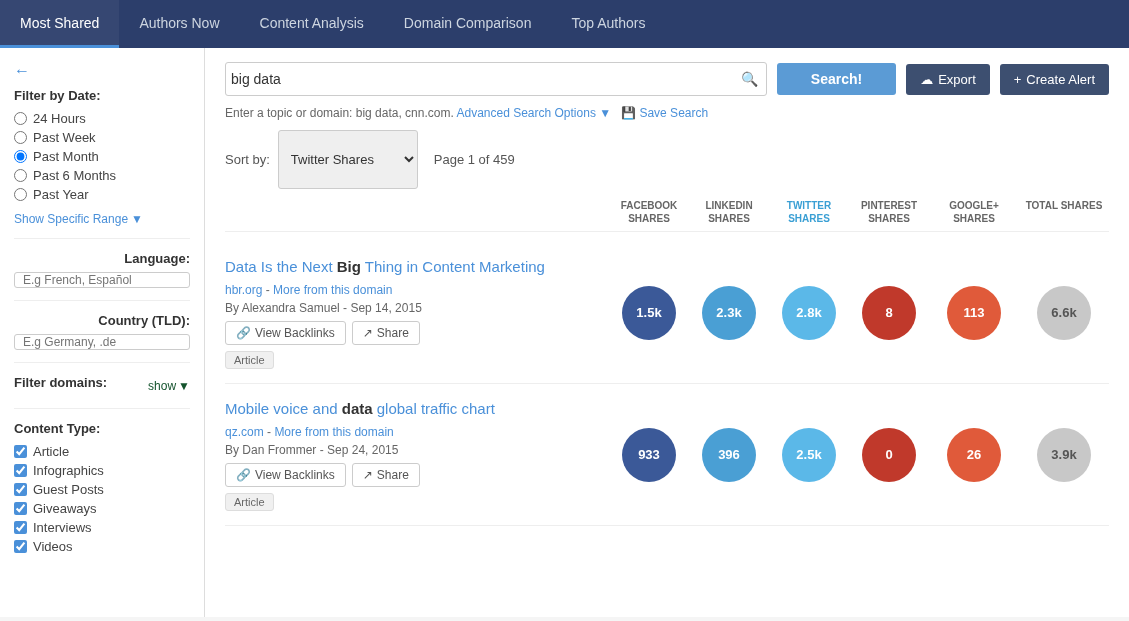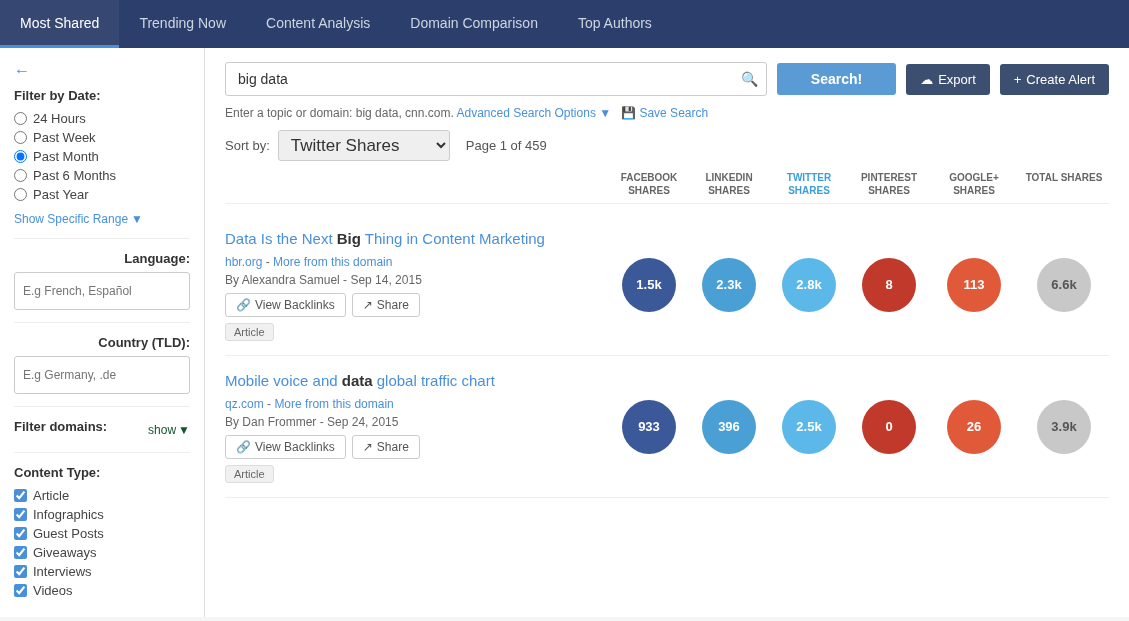--- a/index.html
+++ b/index.html
@@ -65,21 +65,21 @@
       cursor: pointer;
       margin-top: 6px;
       display: inline-flex;
       align-items: center;
       gap: 3px;
     }
     .divider { border: none; border-top: 1px solid #eee; margin: 12px 0; }
     .lang-label, .country-label, .domain-label { font-weight: bold; font-size: 13px; margin-bottom: 6px; color: #333; text-align: right; }
     .filter-input {
       width: 100%;
-      padding: 11px 8px;
+      padding: 0 8px;
       border: 1px solid #ccc;
       border-radius: 3px;
       font-size: 12px;
       color: #be185d;
     }
     .domain-row { display: flex; justify-content: space-between; align-items: center; }
     .show-link { color: #14532d; font-size: 12px; cursor: pointer; display: flex; align-items: center; gap: 2px; }
     .content-type-title { font-weight: bold; font-size: 13px; margin-bottom: 8px; color: #333; }
     .check-row { display: flex; align-items: center; gap: 6px; margin-bottom: 4px; }
     .check-row input[type=checkbox] { cursor: pointer; accent-color: #4a90d9; }
@@ -99,21 +99,21 @@
       align-items: center;
       gap: 10px;
       margin-bottom: 10px;
     }
     .search-wrapper {
       flex: 1;
       position: relative;
     }
     .search-input {
       width: 100%;
-      padding: 8px 36px 8px 12px;
+      padding: 8px 36px 8px 5px;
       border: 1px solid #ccc;
       border-radius: 3px;
       font-size: 14px;
       color: #333;
     }
     .search-icon-btn {
       position: absolute;
       right: 8px;
       top: 50%;
       transform: translateY(-50%);
@@ -167,24 +167,24 @@
     
     .sort-row {
       display: flex;
       align-items: center;
       gap: 8px;
       margin-bottom: 10px;
       font-size: 13px;
       color: #555;
     }
     .sort-select {
-      padding: 4px 8px;
+      padding: 20px 8px;
       border: 1px solid #ccc;
       border-radius: 3px;
-      font-size: 17px;
+      font-size: 13px;
       color: #333;
     }
 
     
     .col-headers {
       display: grid;
       grid-template-columns: 1fr 80px 80px 80px 80px 90px 90px;
       gap: 0;
       padding: 0 0 6px 0;
       border-bottom: 1px solid #eee;
@@ -263,21 +263,21 @@
     .circle-gray { background: #c8c8c8; color: #555; }
   </style>
 </head>
 <body>
 
 <nav class="nav-bar">
   <div class="nav-item active">
     <span>Most Shared</span>
   </div>
   <div class="nav-item">
-    <span>Trending Now</span>
+    <span>Authors Now</span>
   </div>
   <div class="nav-item">
     <span>Content Analysis</span>
   </div>
   <div class="nav-item">
     <span>Domain Comparison</span>
   </div>
   <div class="nav-item">
     <span>Top Authors</span>
   </div>

